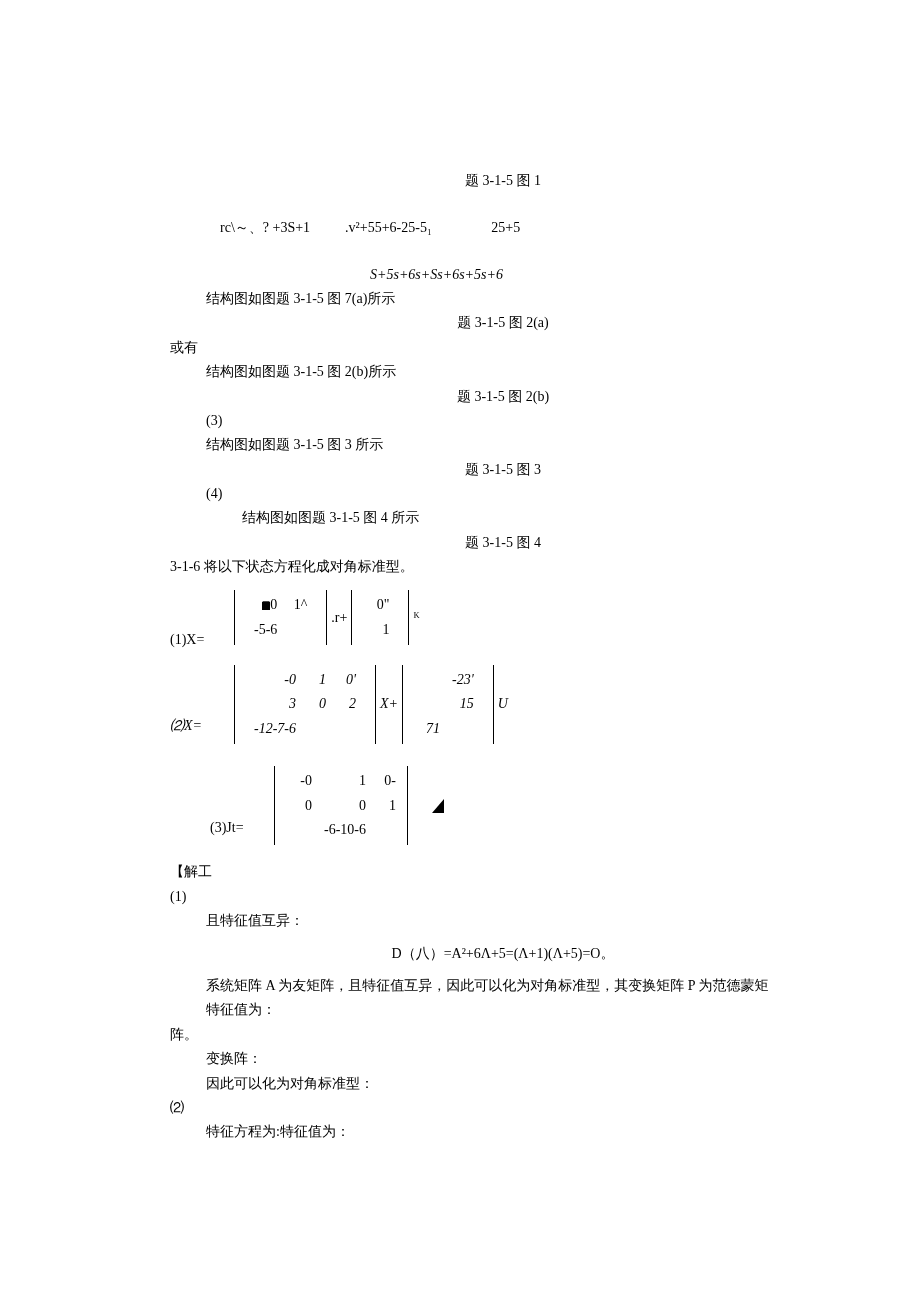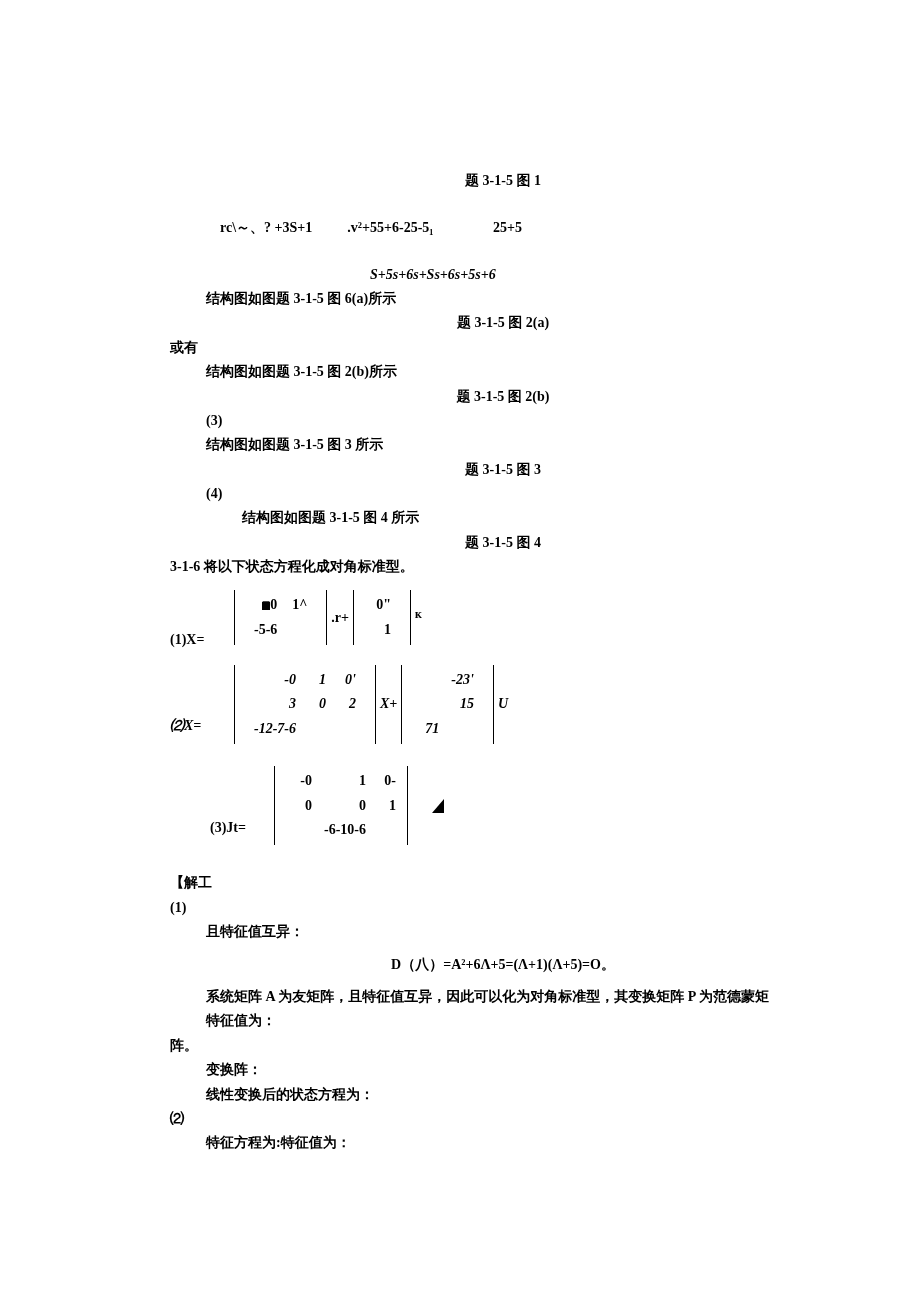--- a/index.html
+++ b/index.html
@@ -7,21 +7,20 @@
     padding: 0;
     background: #ffffff;
     font-family: "SimSun", "宋体", serif;
     font-size: 14px;
     color: #000;
     line-height: 1.6;
     width: 920px;
   }
   .page {
     padding: 170px 84px 100px 170px;
-    font-weight: bold;
   }
   .center { text-align: center; }
   .indent1 { padding-left: 36px; }
   .indent2 { padding-left: 72px; }
   .row { margin: 2px 0; white-space: pre; }
   .italic { font-style: italic; }
   .matrix-wrap {
     display: inline-block;
     vertical-align: middle;
     position: relative;
@@ -80,21 +79,21 @@
 
 <div class="page">
 
   <div class="center">题 3-1-5 图 1</div>
 
   <div class="row indent1">
     <span>rc\～、? +3S+1</span>          <span>.v²+55+6-25-5₁</span>                 <span>25+5</span>
   </div>
   <div class="row" style="padding-left:200px;font-style:italic">S+5s+6s+Ss+6s+5s+6</div>
 
-  <div class="row indent1">结构图如图题 3-1-5 图 6(a)所示</div>
+  <div class="row indent1">结构图如图题 3-1-5 图 7(a)所示</div>
   <div class="center">题 3-1-5 图 2(a)</div>
 
   <div class="row">或有</div>
 
   <div class="row indent1">结构图如图题 3-1-5 图 2(b)所示</div>
   <div class="center">题 3-1-5 图 2(b)</div>
 
   <div class="row indent1">(3)</div>
   <div class="row indent1">结构图如图题 3-1-5 图 3 所示</div>
   <div class="center">题 3-1-5 图 3</div>
@@ -191,28 +190,28 @@
         <span class="matrix-row">
           <span class="matrix-cell"></span>
           <span class="matrix-cell">-6-10-6</span>
           <span class="matrix-cell"></span>
         </span>
       </span>
     </span>
     <span class="triangle"></span>
   </div>
 
-  <div class="row" style="margin-top:27px;">【解工</div>
+  <div class="row" style="margin-top:16px;">【解工</div>
   <div class="row">(1)</div>
   <div class="row indent1">且特征值互异：</div>
 
   <div class="center" style="margin:10px 0;">D（八）=A²+6Λ+5=(Λ+1)(Λ+5)=O。</div>
 
   <div class="row indent1">系统矩阵 A 为友矩阵，且特征值互异，因此可以化为对角标准型，其变换矩阵 P 为范德蒙矩</div>
   <div class="row indent1">特征值为：</div>
   <div class="row">阵。</div>
   <div class="row indent1">变换阵：</div>
-  <div class="row indent1">线性变换后的状态方程为：</div>
+  <div class="row indent1">因此可以化为对角标准型：</div>
 
   <div class="row">⑵</div>
   <div class="row indent1">特征方程为:特征值为：</div>
 
 </div>
 
 </body></html>

